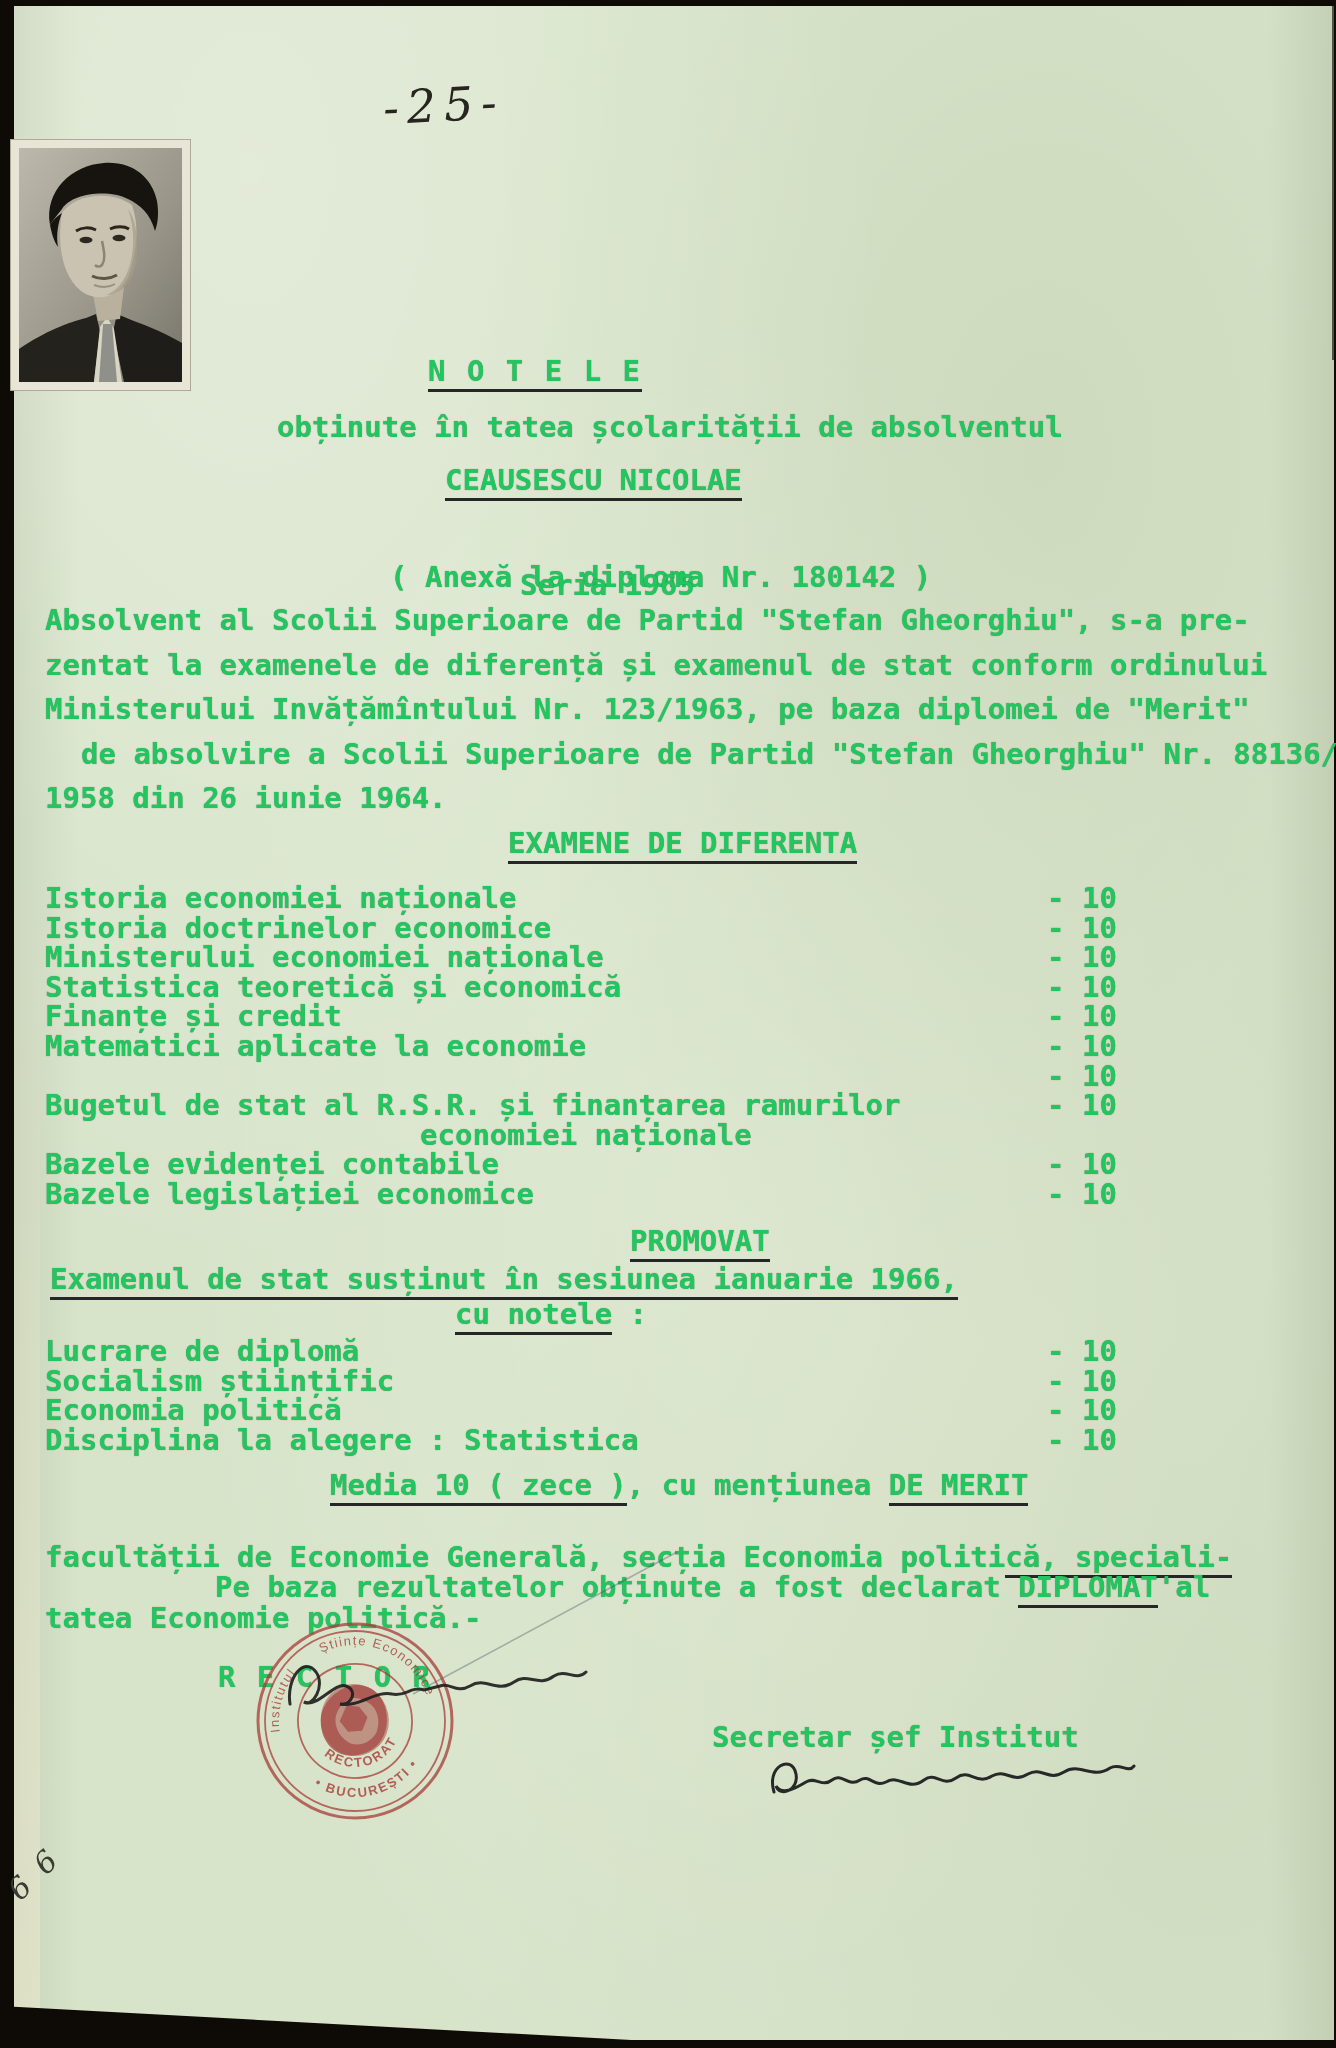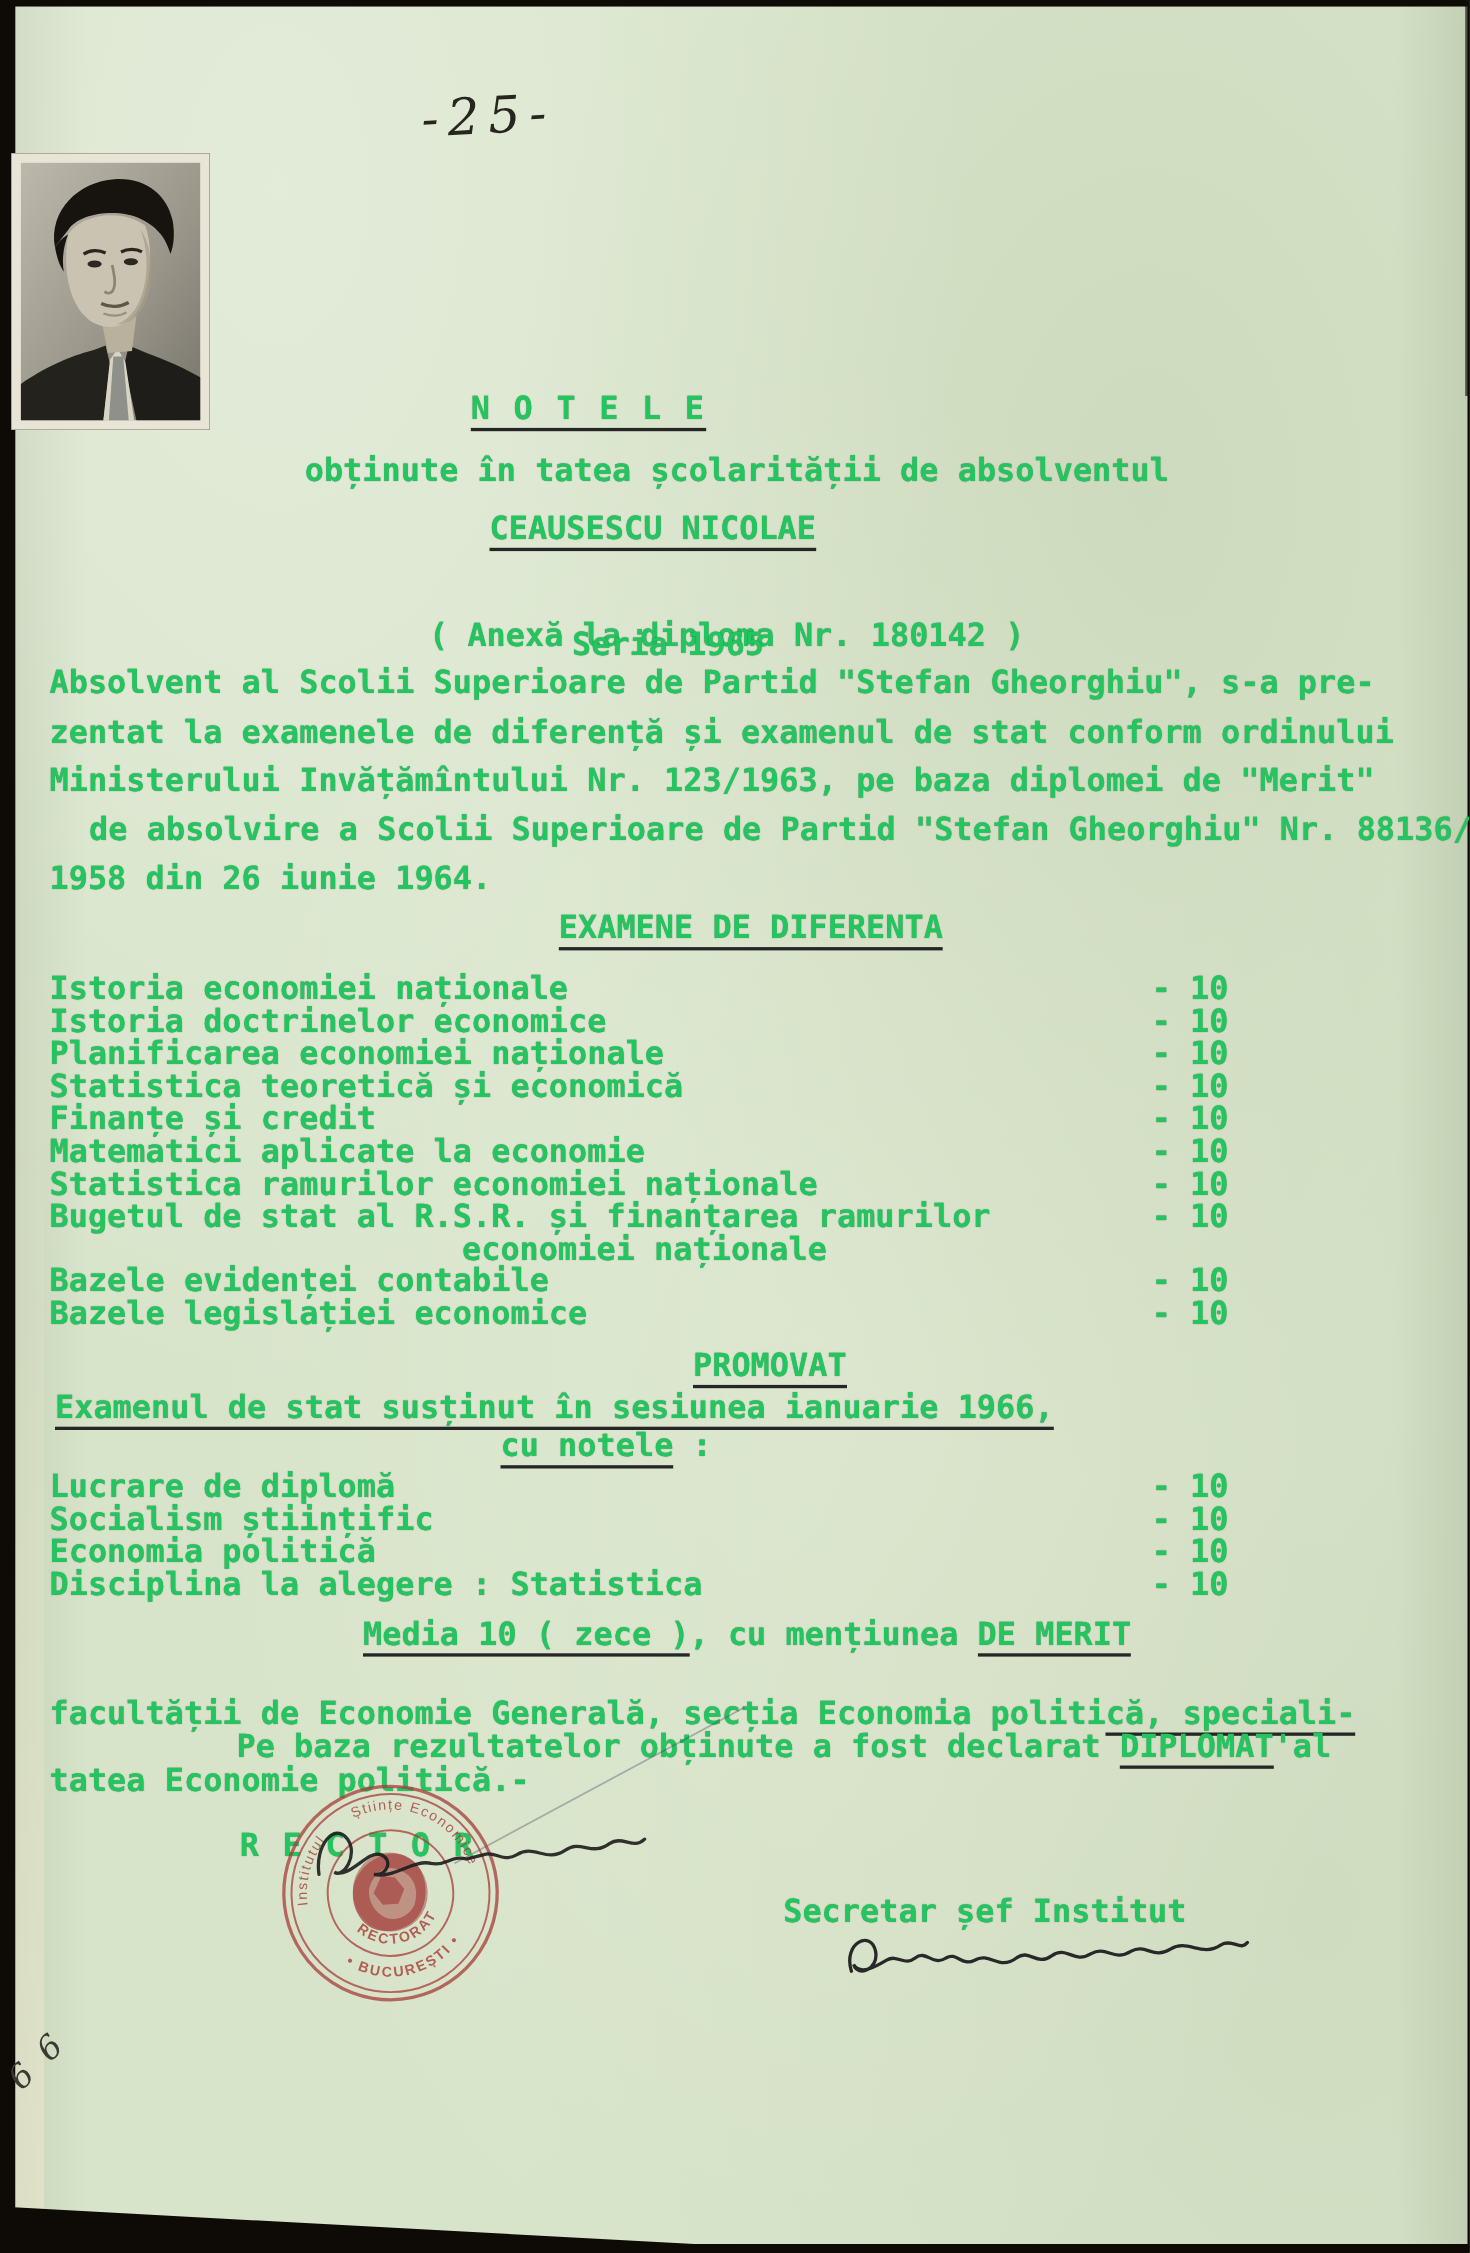--- a/index.html
+++ b/index.html
@@ -96,37 +96,36 @@
   <div class="abs exam-rows" style="left:45px;top:884px;width:1240px;">
     <div class="exam-row typed">
       <span>Istoria economiei naționale</span>
       <span class="grade">- 10</span>
     </div>
     <div class="exam-row typed">
       <span>Istoria doctrinelor economice</span>
       <span class="grade">- 10</span>
     </div>
     <div class="exam-row typed">
-      <span>Planificarea economiei naționale</span>
+      <span>Ministerului economiei naționale</span>
       <span class="grade">- 10</span>
     </div>
     <div class="exam-row typed">
       <span>Statistica teoretică și economică</span>
       <span class="grade">- 10</span>
     </div>
     <div class="exam-row typed">
       <span>Finanțe și credit</span>
       <span class="grade">- 10</span>
     </div>
     <div class="exam-row typed">
       <span>Matematici aplicate la economie</span>
       <span class="grade">- 10</span>
     </div>
     <div class="exam-row typed">
-      <span>Statistica ramurilor economiei naționale</span>
       <span class="grade">- 10</span>
     </div>
     <div class="exam-row typed">
       <span>Bugetul de stat al R.S.R. și finanțarea ramurilor</span>
       <span class="grade">- 10</span>
     </div>
     <div class="cont-line typed">economiei naționale</div>
     <div class="exam-row typed">
       <span>Bazele evidenței contabile</span>
       <span class="grade">- 10</span>

